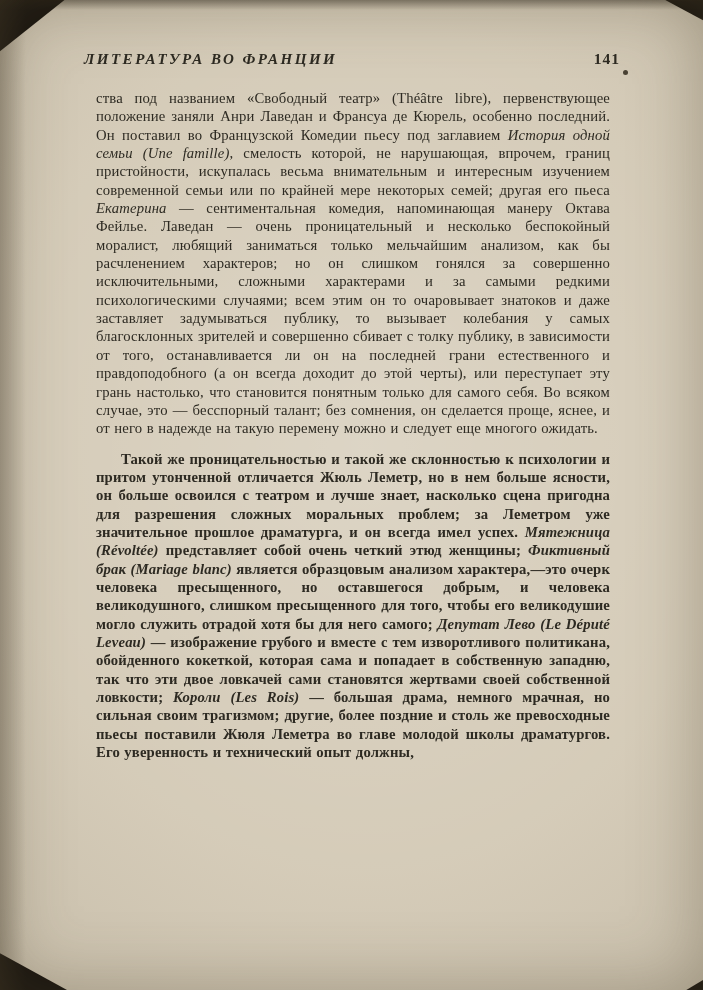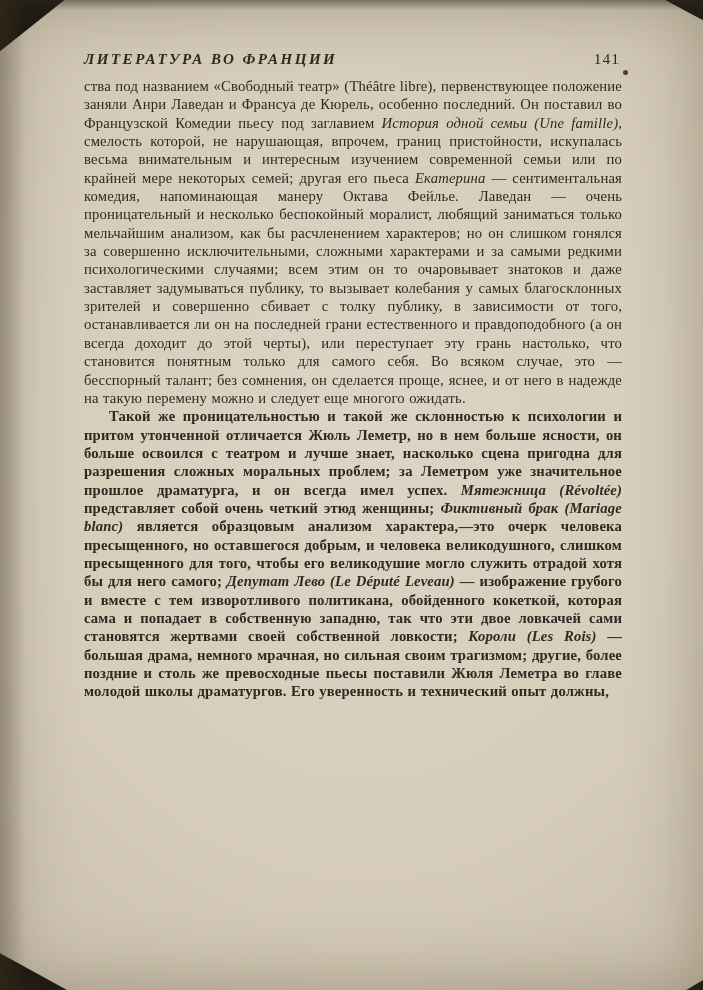--- a/index.html
+++ b/index.html
@@ -43,34 +43,34 @@
   .page-header {
     position: absolute; top: 50px; left: 84px; width: 538px; height: 22px;
     text-align: left;
   }
   .running-title {
     font-style: italic; font-weight: 600;
     font-size: 15px; letter-spacing: 2.5px;
   }
   .page-number {
     position: absolute; right: 2px; top: 0;
-    font-weight: 400; font-size: 15.5px; letter-spacing: 1px; font-style: normal;
+    font-weight: 700; font-size: 15.5px; letter-spacing: 1px; font-style: normal;
   }
   .header-spot {
     position: absolute; top: 20px; right: -6px; width: 5px; height: 5px;
     border-radius: 50%; background: rgba(40,32,20,0.8); filter: blur(0.5px);
   }
 
   .text-block {
     position: absolute; top: 77px; left: 84px; width: 538px;
     font-size: 14.7px; line-height: 18.35px;
     text-align: justify;
     letter-spacing: 0.15px; word-spacing: 0.6px;
   }
-  .text-block p { margin: 0; }
+  .text-block p { margin: 12px; }
   .text-block p.indent { text-indent: 1.7em; font-weight: bold; }
   .ital { font-style: italic; }
 </style>
 </head>
 <body style="--paper: #d3c9b5; --ink: #2d2a22;">
 
 <div class="paper-tone"></div>
 
 <div class="artifact tl"></div>
 <div class="artifact tr"></div>

